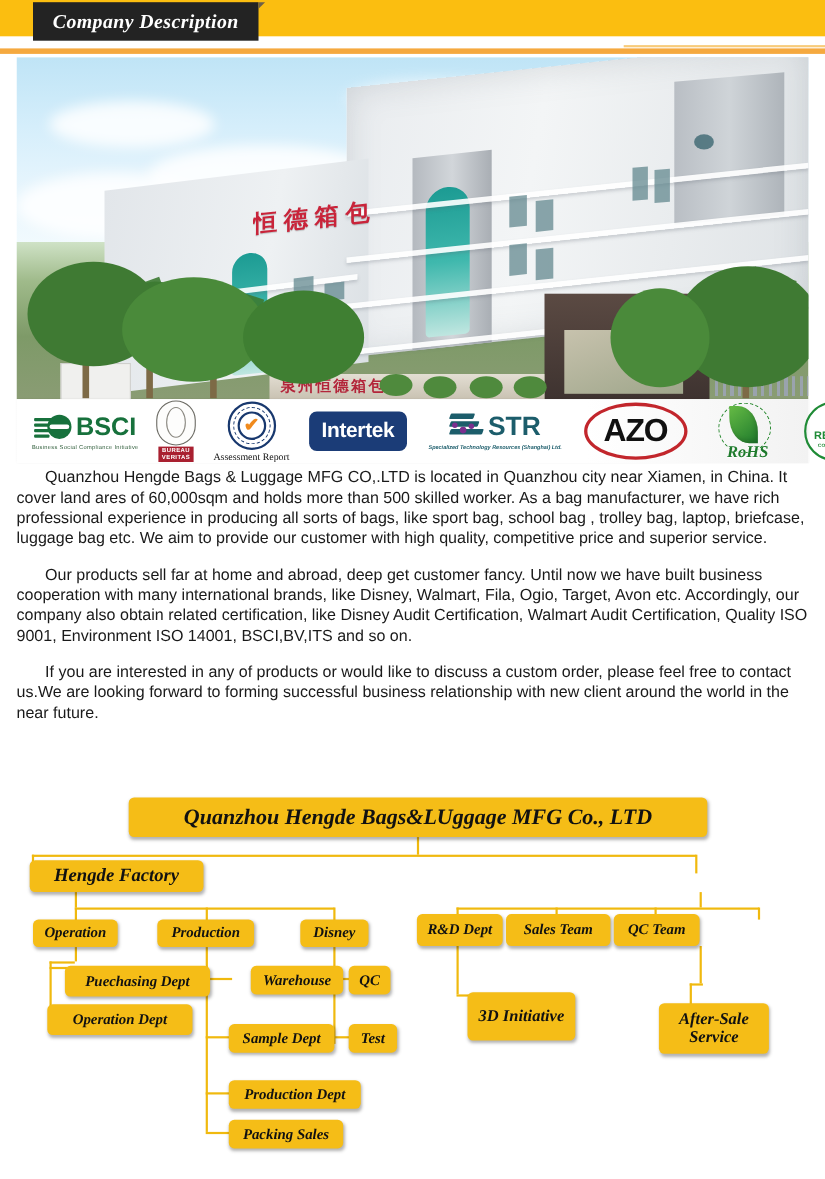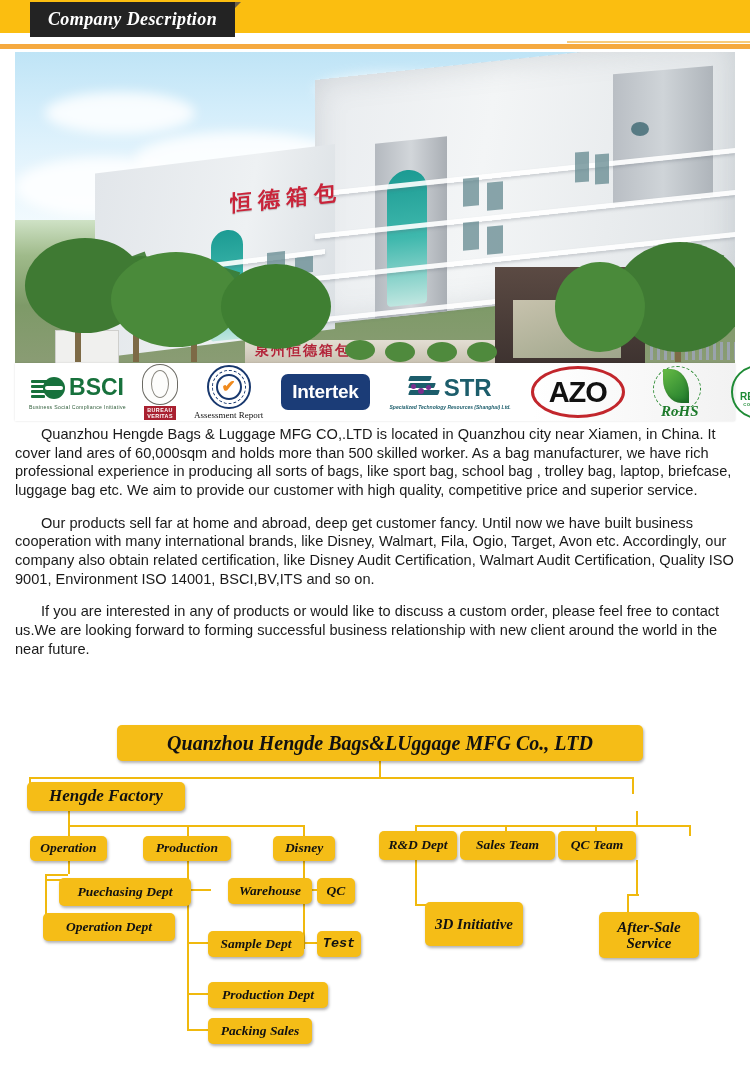--- a/index.html
+++ b/index.html
@@ -465,21 +465,21 @@
   <div class="node" style="left:203px;top:166px;width:84px;height:26px;font-size:13.5px;margin-left:20px;">Warehouse</div>
   <div class="node" style="left:203px;top:219px;width:96px;height:26px;font-size:13.5px;">Sample Dept</div>
   <div class="node" style="left:203px;top:270px;width:120px;height:26px;font-size:13.5px;">Production Dept</div>
   <div class="node" style="left:203px;top:306px;width:104px;height:26px;font-size:13.5px;">Packing Sales</div>
 
   <div class="line vl" style="left:298px;top:149px;height:88px;"></div>
   <div class="line hl" style="left:298px;top:177px;width:16px;"></div>
   <div class="line hl" style="left:298px;top:230px;width:16px;"></div>
 
   <div class="node" style="left:312px;top:166px;width:38px;height:26px;font-size:13.5px;">QC</div>
-  <div class="node" style="left:312px;top:219px;width:44px;height:26px;font-size:13.5px;font-family:Liberation Mono, monospace;">Test</div>
+  <div class="node" style="left:312px;top:219px;width:44px;height:26px;font-size:13.5px;">Test</div>
 
   <div class="line vl" style="left:631px;top:99px;height:14px;"></div>
   <div class="line hl" style="left:410px;top:113px;width:275px;"></div>
   <div class="line vl" style="left:410px;top:113px;height:11px;"></div>
   <div class="line vl" style="left:500px;top:113px;height:11px;"></div>
   <div class="line vl" style="left:590px;top:113px;height:11px;"></div>
   <div class="line vl" style="left:684px;top:113px;height:11px;"></div>
 
   <div class="node" style="left:374px;top:119px;width:78px;height:29px;font-size:13.5px;">R&amp;D Dept</div>
   <div class="node" style="left:455px;top:119px;width:95px;height:29px;font-size:13.5px;">Sales Team</div>

